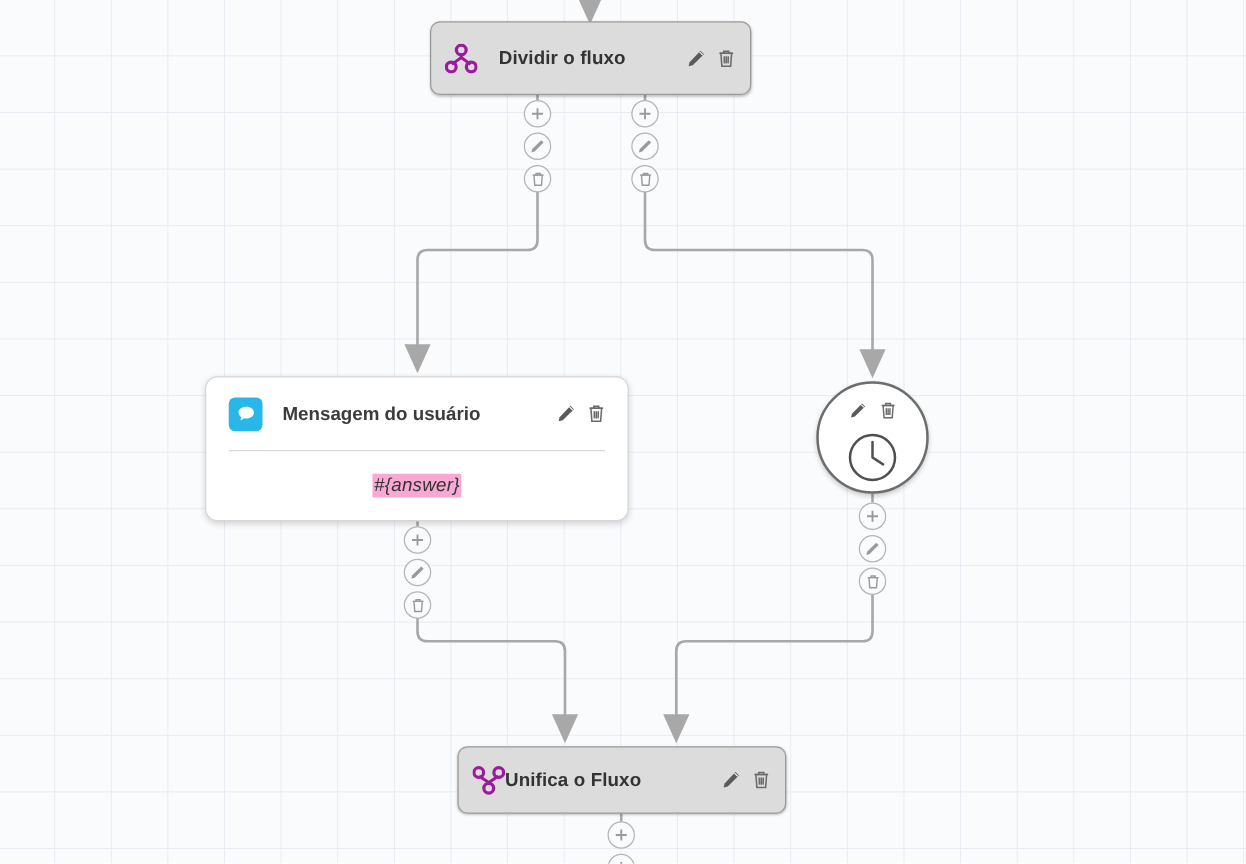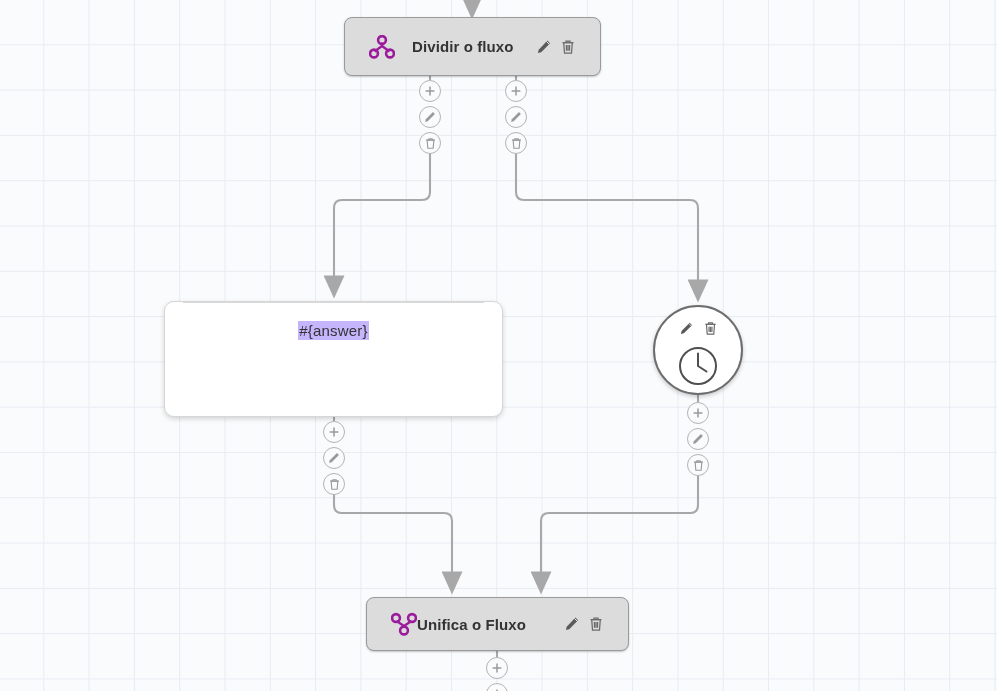--- a/index.html
+++ b/index.html
@@ -36,21 +36,21 @@
     position: absolute;
     border-radius: 8px;
   }
 
   .node-gray {
     background: #dcdcdc;
     border: 1px solid #9a9a9a;
     box-shadow: 0 1px 2px rgba(0,0,0,0.22);
     display: flex;
     align-items: center;
-    padding: 0 24px;
+    padding: 0 11px;
   }
 
   .node-white {
     background: #ffffff;
     border: 1px solid #d6d6d6;
     border-radius: 10px;
     box-shadow: 0 2px 5px rgba(0,0,0,0.16);
   }
 
   .node-title {
@@ -119,23 +119,24 @@
   }
 
   .msg-body {
     height: 54px;
     display: flex;
     align-items: center;
     justify-content: center;
   }
 
   .msg-token {
+    font-style: italic;
     font-size: 15px;
     color: #333333;
-    background: #c4b5fd;
+    background: #f9a8d4;
     padding: 1px 1px;
     letter-spacing: 0.2px;
   }
 
   
   #node-delay {
     position: absolute;
     left: 653px;
     top: 305px;
     width: 90px;
@@ -298,20 +299,49 @@
           <path d="M 2.6 3.8 L 13.4 3.8"></path>
           <path d="M 6 3.8 L 6 2.2 L 10 2.2 L 10 3.8"></path>
           <path d="M 3.9 3.8 L 4.7 13.8 L 11.3 13.8 L 12.1 3.8 Z"></path>
         </g>
       </svg>
     </span>
   </div>
 
   <div class="node node-white" id="node-message">
 
+    <div class="msg-header">
+      <span class="msg-avatar">
+        <svg width="16" height="16" viewBox="0 0 16 16">
+          <path d="M 8 2.3 C 4.5 2.3 1.8 4.4 1.8 7 C 1.8 8.5 2.7 9.8 4.1 10.7
+                   L 3.4 13.4 L 6.3 11.6 C 6.8 11.7 7.4 11.8 8 11.8
+                   C 11.5 11.8 14.2 9.7 14.2 7 C 14.2 4.4 11.5 2.3 8 2.3 Z" fill="#ffffff"></path>
+        </svg>
+      </span>
+      <span class="msg-title">Mensagem do usuário</span>
+
+      <span class="tool-icons">
+        <span>
+          <svg width="16" height="16" viewBox="0 0 16 16">
+            <path d="M 11.4 1.6 L 14.1 4.3 L 5.2 13.2 L 1.9 14 L 2.7 10.7 Z" fill="#5a5a5a"></path>
+            <path d="M 10.6 2.5 L 13.2 5.1" stroke="#ffffff" stroke-width="1" fill="none"></path>
+          </svg>
+        </span>
+        <span>
+          <svg width="16" height="16" viewBox="0 0 16 16">
+            <g stroke="#6b6b6b" stroke-width="1.25" fill="none">
+              <path d="M 2.5 3.6 L 13.5 3.6"></path>
+              <path d="M 6 3.6 L 6 2 L 10 2 L 10 3.6"></path>
+              <path d="M 3.7 3.6 L 4.5 14 L 11.5 14 L 12.3 3.6 Z"></path>
+              <path d="M 6.4 6 L 6.5 11.7 M 9.6 6 L 9.5 11.7 M 8 6 L 8 11.7"></path>
+            </g>
+          </svg>
+        </span>
+      </span>
+    </div>
 
     <div class="msg-divider"></div>
 
     <div class="msg-body">
       <span class="msg-token">#{answer}</span>
     </div>
   </div>
 
   <div class="btn-stack" style="left:323px; top:421px;">
     <span class="circle-btn">

